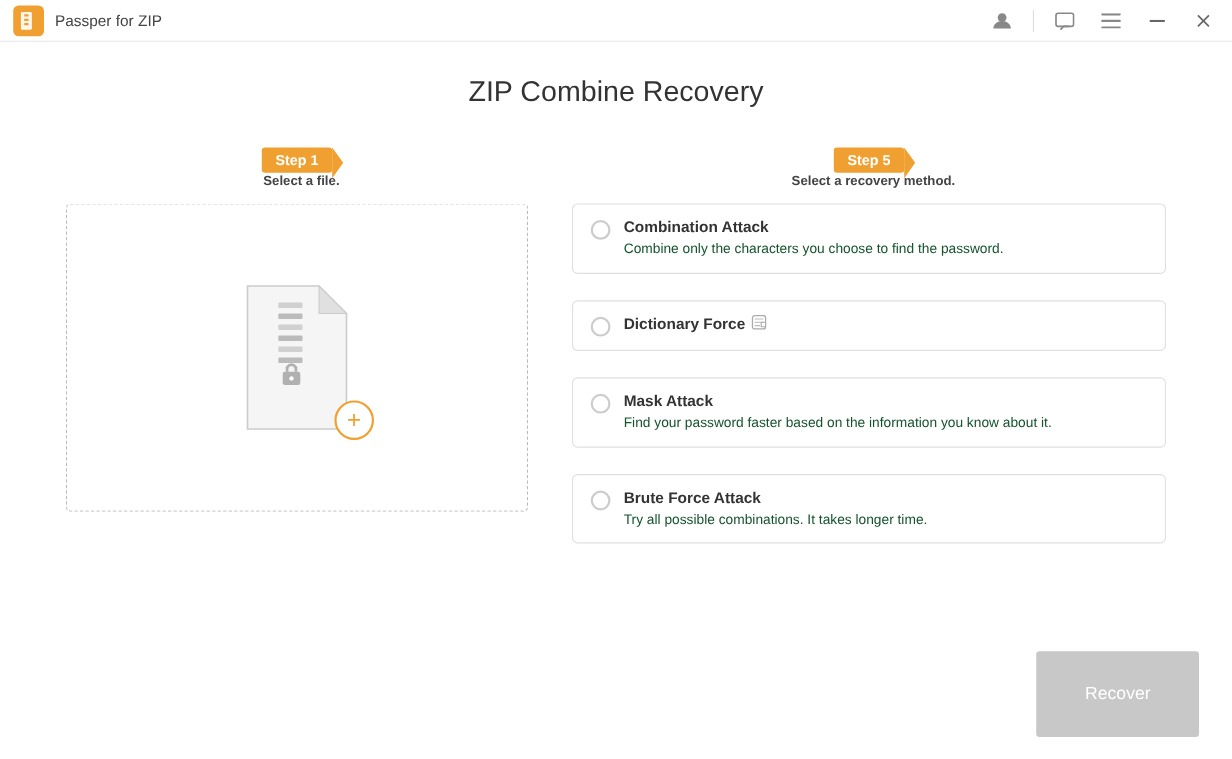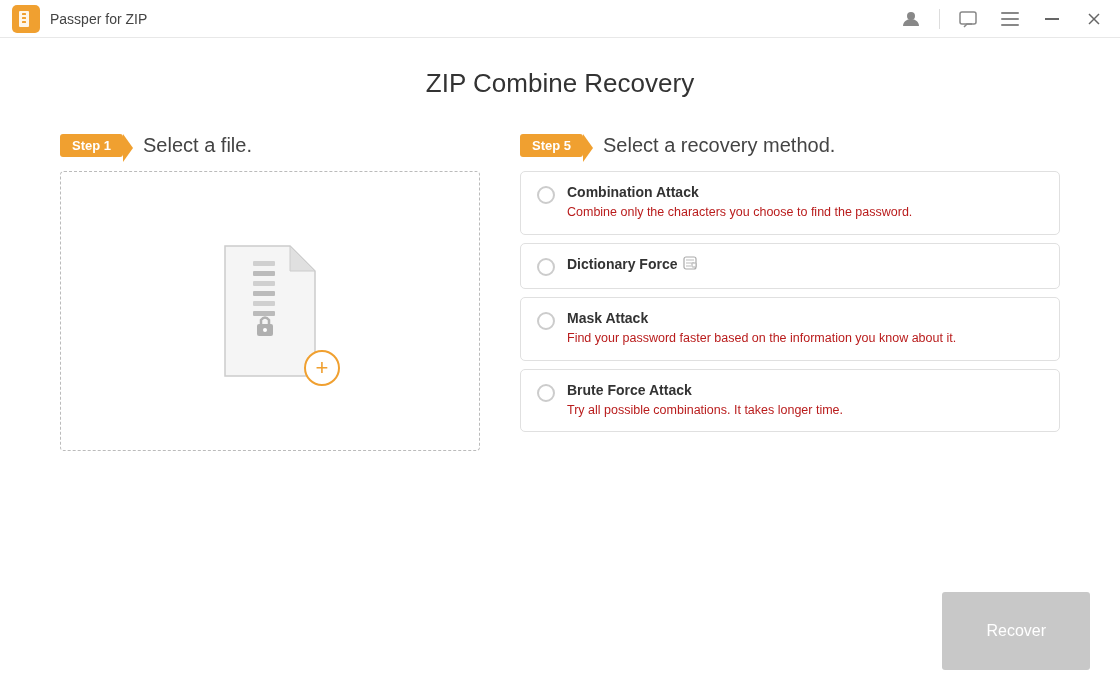--- a/index.html
+++ b/index.html
@@ -81,22 +81,22 @@
     .steps-container {
       display: flex;
       gap: 40px;
       align-items: flex-start;
     }
 
     
     .step-header {
       display: flex;
       align-items: center;
-      gap: 12px;
       margin-bottom: 14px;
+      flex-direction: column;
     }
     .step-badge {
       background: #f0a030;
       color: white;
       font-size: 13px;
       font-weight: 600;
       padding: 4px 12px;
       border-radius: 3px;
       position: relative;
       display: flex;
@@ -108,23 +108,24 @@
       right: -10px;
       top: 0;
       bottom: 0;
       width: 0;
       height: 0;
       border-top: 14px solid transparent;
       border-bottom: 14px solid transparent;
       border-left: 10px solid #f0a030;
     }
     .step-label {
-      font-size: 20px;
+      font-size: 12px;
       color: #444;
       margin-left: 8px;
+      font-weight: bold;
     }
 
     
     .left-panel {
       flex: 0 0 420px;
     }
     .file-drop-area {
       border: 1.5px dashed #bbb;
       border-radius: 4px;
       width: 420px;
@@ -163,21 +164,21 @@
       line-height: 1;
     }
 
     
     .right-panel {
       flex: 1;
     }
     .method-list {
       display: flex;
       flex-direction: column;
-      gap: 8px;
+      gap: 24px;
     }
     .method-item {
       display: flex;
       align-items: flex-start;
       gap: 12px;
       padding: 12px 16px;
       border: 1px solid #e0e0e0;
       border-radius: 5px;
       cursor: pointer;
       background: #fff;
@@ -199,21 +200,21 @@
     .method-name {
       font-size: 14px;
       font-weight: 600;
       color: #333;
       display: flex;
       align-items: center;
       gap: 6px;
     }
     .method-desc {
       font-size: 12.5px;
-      color: #b91c1c;
+      color: #14532d;
       margin-top: 3px;
       line-height: 1.5;
     }
     .help-icon {
       font-size: 12px;
       color: #aaa;
       cursor: pointer;
     }
 
     

